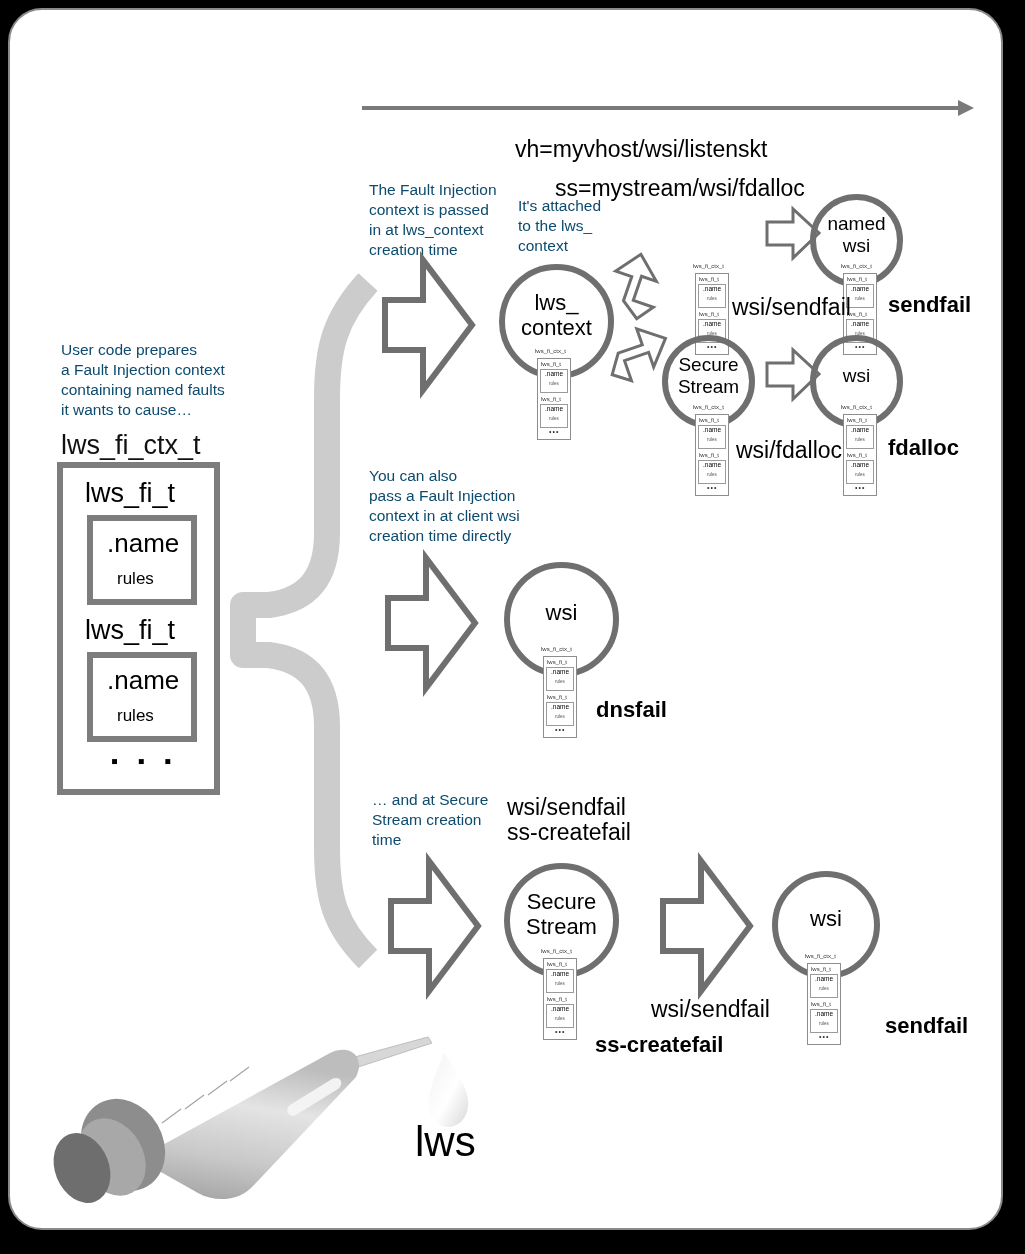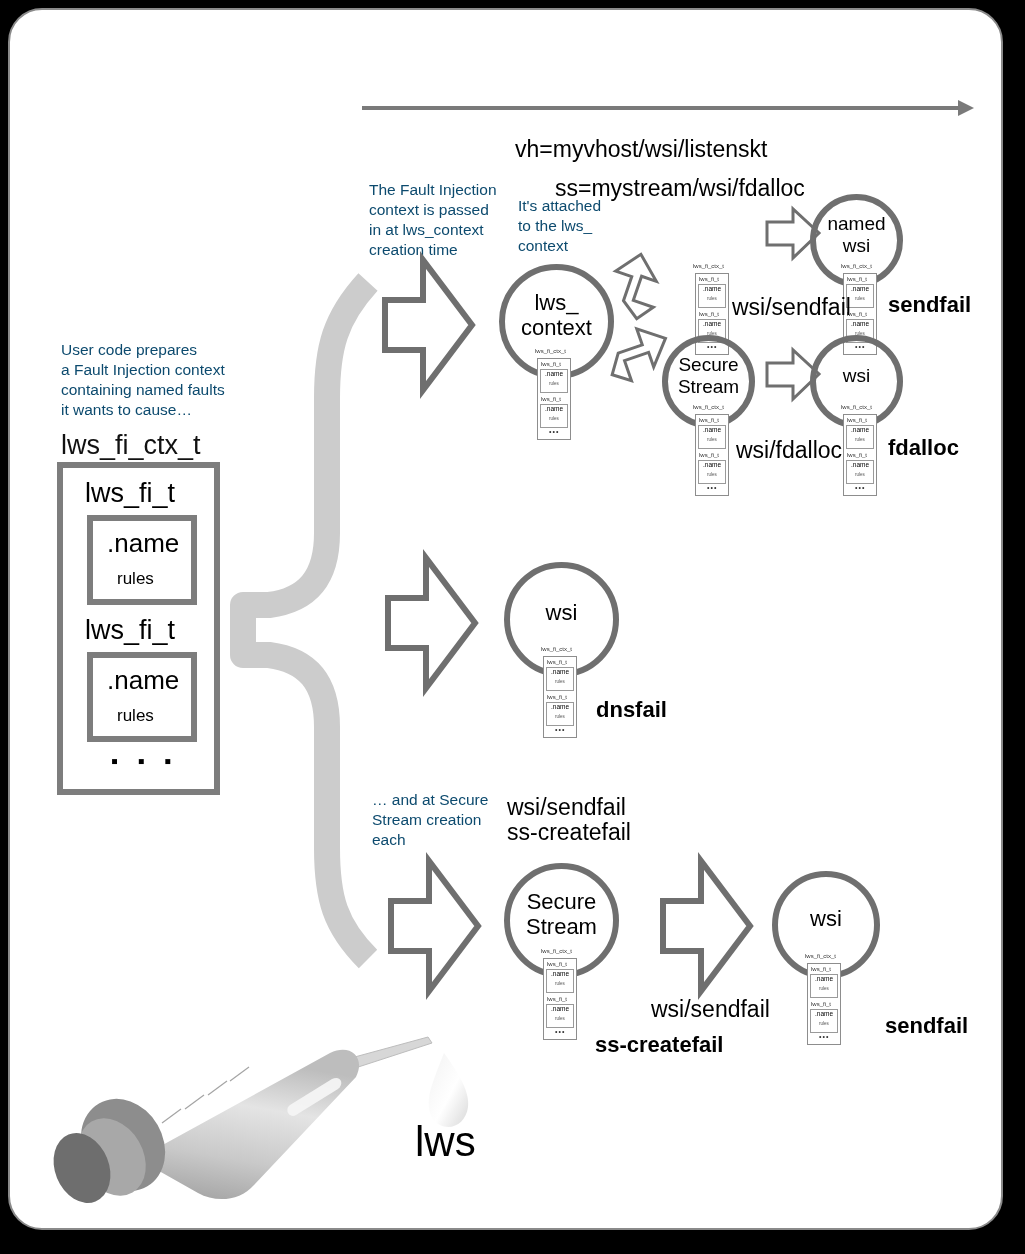--- a/index.html
+++ b/index.html
@@ -77,23 +77,27 @@
 a Fault Injection context
 containing named faults
 it wants to cause…</div>
   <div class="abs txt note" style="left:359px;top:170px;width:160px;">The Fault Injection
 context is passed
 in at lws_context
 creation time</div>
   <div class="abs txt note" style="left:508px;top:186px;width:120px;">It's attached
 to the lws_
 context</div>
+  <div class="abs txt note" style="left:359px;top:456px;width:180px;">You can also
+pass a Fault Injection
+context in at client wsi
+creation time directly</div>
   <div class="abs txt note" style="left:362px;top:780px;width:125px;">… and at Secure
 Stream creation
-each</div>
+time</div>
 
   <div class="abs txt bigtitle" style="left:51px;top:420px;font-size:27px;">lws_fi_ctx_t</div>
 
   <div class="boxOuter" style="left:47px;top:452px;width:163px;height:333px;">
 
     <div class="abs txt" style="left:22px;top:10px;font-size:27px;">lws_fi_t</div>
     <div class="boxInner" style="left:24px;top:47px;width:110px;height:90px;">
       <div class="abs txt" style="left:14px;top:7px;font-size:26px;">.name</div>
       <div class="abs txt" style="left:24px;top:48px;font-size:17px;">rules</div>
     </div>

